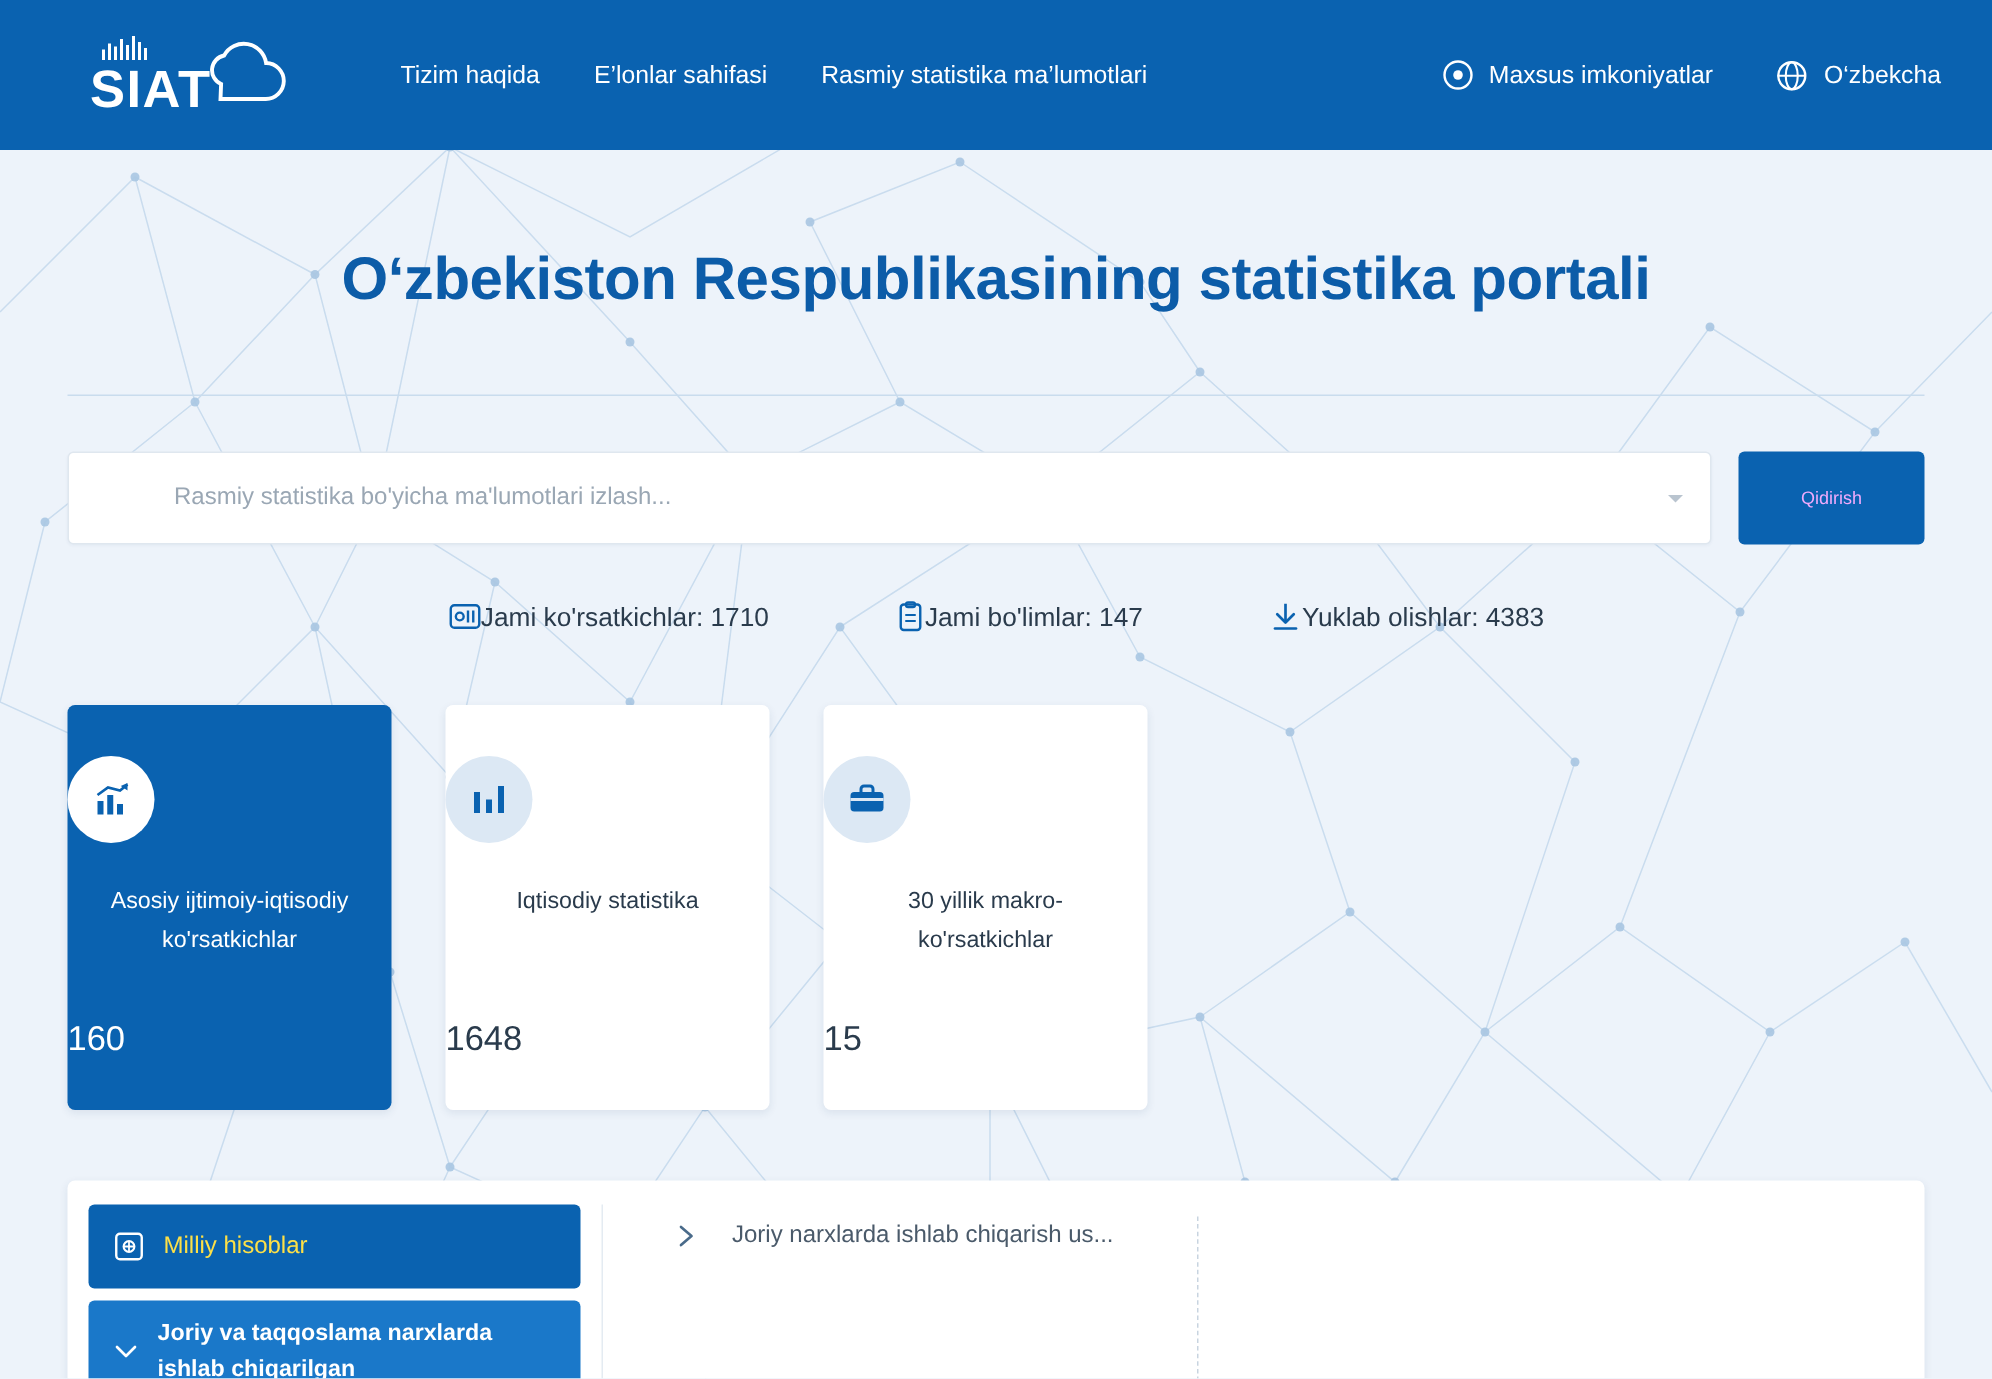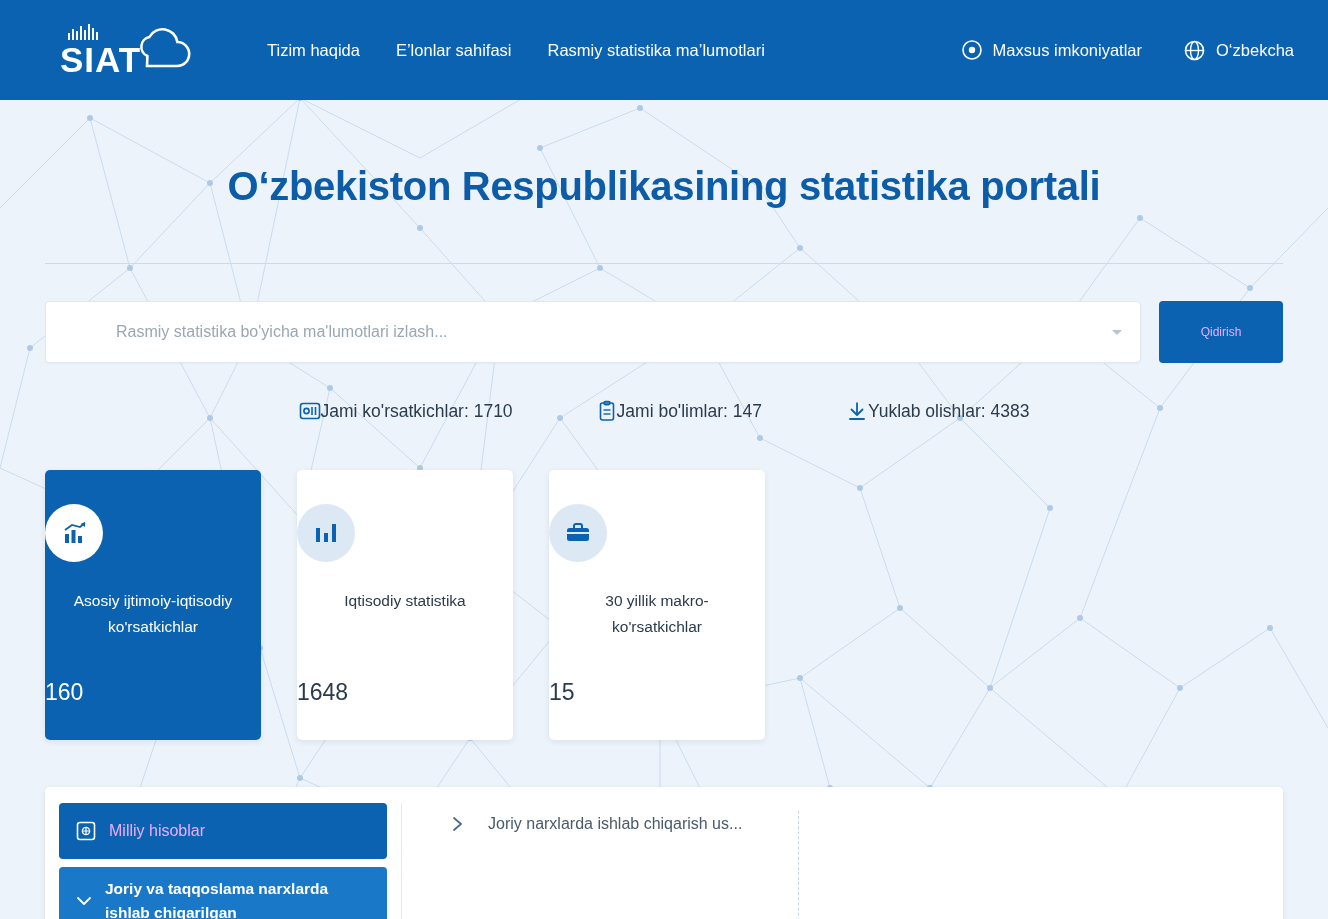--- a/index.html
+++ b/index.html
@@ -249,21 +249,21 @@
     padding: 16px 0 0 0;
     overflow: hidden;
   }
   .panel-left {
     width: 357px;
     border-right: 1px solid #e4ebf2;
     padding: 0 14px 0 14px;
   }
   .tree-item {
     background: #0a62b0;
-    color: #f0abfc;
+    color: #fde047;
     border-radius: 4px;
     display: flex;
     align-items: center;
     gap: 12px;
     padding: 0 16px;
     height: 56px;
     font-size: 16px;
     cursor: pointer;
   }
   .tree-sub {

